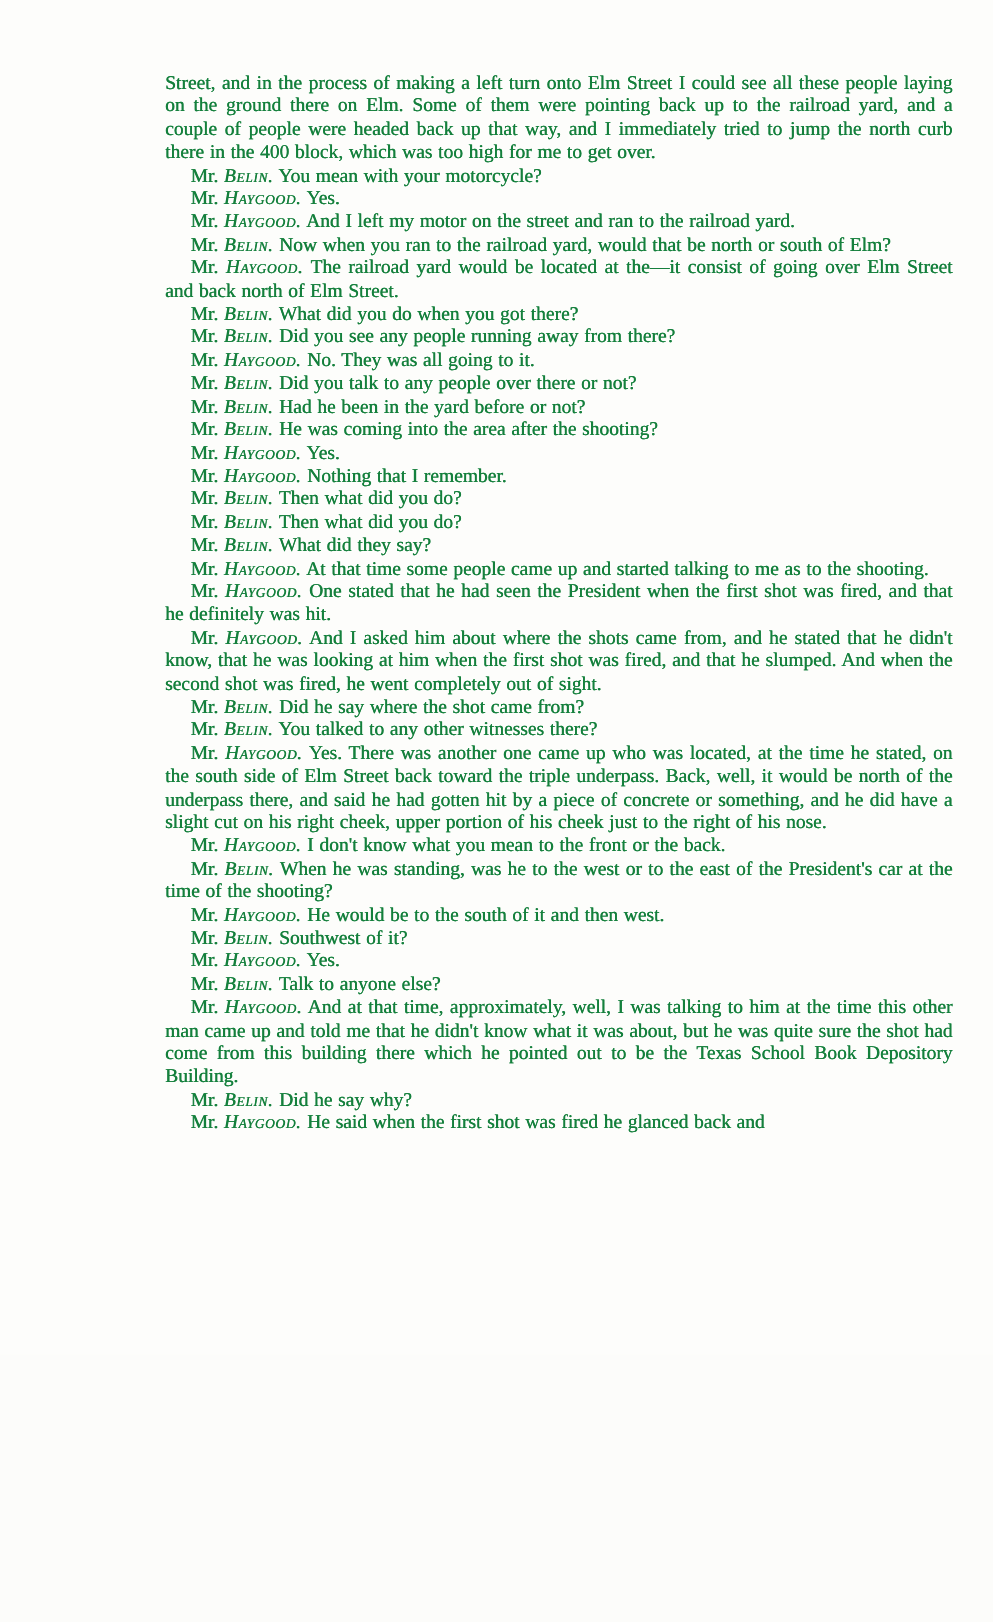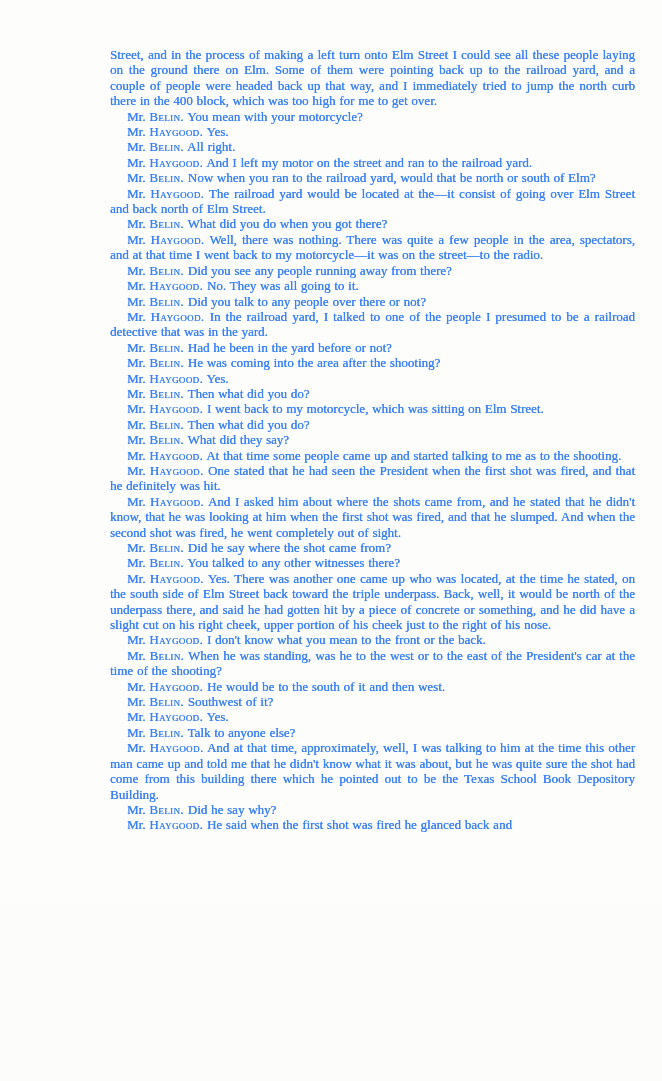--- a/index.html
+++ b/index.html
@@ -6,21 +6,21 @@
     margin: 0;
     padding: 0;
     background: #fcfcfa;
   }
   .page {
     position: relative;
     width: 662px;
     height: 903px;
     background: #fdfdfb;
     font-family: "Liberation Serif", "DejaVu Serif", serif;
-    color: #3b82f6;
+    color: #15803d;
     overflow: hidden;
   }
   .text-block {
     position: absolute;
     left: 110px;
     top: 47px;
     width: 525px;
     font-size: 13px;
     line-height: 15.4px;
     text-align: justify;
@@ -30,53 +30,51 @@
   .para {
     margin: 0;
     text-indent: 17px;
   }
   .para.cont {
     text-indent: 0;
   }
   .speaker .sc {
     font-variant: small-caps;
     letter-spacing: 0.03em;
+    font-style: italic;
   }
   .page-number {
     position: absolute;
     left: 112px;
     top: 972px;
     font-size: 20px;
     line-height: 18px;
     text-shadow: 0.25px 0 0 currentColor;
   }
 </style>
 </head>
 <body>
 
 <main class="page">
   <section class="text-block">
       <p class="para cont">Street, and in the process of making a left turn onto Elm Street I could see all these people laying on the ground there on Elm. Some of them were pointing back up to the railroad yard, and a couple of people were headed back up that way, and I immediately tried to jump the north curb there in the 400 block, which was too high for me to get over.</p>
       <p class="para"><span class="speaker"><span>Mr. </span><span class="sc">Belin.</span></span> You mean with your motorcycle?</p>
       <p class="para"><span class="speaker"><span>Mr. </span><span class="sc">Haygood.</span></span> Yes.</p>
-      <p class="para"><span class="speaker"><span>Mr. </span><span class="sc">Belin.</span></span> All right.</p>
       <p class="para"><span class="speaker"><span>Mr. </span><span class="sc">Haygood.</span></span> And I left my motor on the street and ran to the railroad yard.</p>
       <p class="para"><span class="speaker"><span>Mr. </span><span class="sc">Belin.</span></span> Now when you ran to the railroad yard, would that be north or south of Elm?</p>
       <p class="para"><span class="speaker"><span>Mr. </span><span class="sc">Haygood.</span></span> The railroad yard would be located at the—it consist of going over Elm Street and back north of Elm Street.</p>
       <p class="para"><span class="speaker"><span>Mr. </span><span class="sc">Belin.</span></span> What did you do when you got there?</p>
-      <p class="para"><span class="speaker"><span>Mr. </span><span class="sc">Haygood.</span></span> Well, there was nothing. There was quite a few people in the area, spectators, and at that time I went back to my motorcycle—it was on the street—to the radio.</p>
       <p class="para"><span class="speaker"><span>Mr. </span><span class="sc">Belin.</span></span> Did you see any people running away from there?</p>
       <p class="para"><span class="speaker"><span>Mr. </span><span class="sc">Haygood.</span></span> No. They was all going to it.</p>
       <p class="para"><span class="speaker"><span>Mr. </span><span class="sc">Belin.</span></span> Did you talk to any people over there or not?</p>
-      <p class="para"><span class="speaker"><span>Mr. </span><span class="sc">Haygood.</span></span> In the railroad yard, I talked to one of the people I presumed to be a railroad detective that was in the yard.</p>
       <p class="para"><span class="speaker"><span>Mr. </span><span class="sc">Belin.</span></span> Had he been in the yard before or not?</p>
       <p class="para"><span class="speaker"><span>Mr. </span><span class="sc">Belin.</span></span> He was coming into the area after the shooting?</p>
       <p class="para"><span class="speaker"><span>Mr. </span><span class="sc">Haygood.</span></span> Yes.</p>
+      <p class="para"><span class="speaker"><span>Mr. </span><span class="sc">Haygood.</span></span> Nothing that I remember.</p>
       <p class="para"><span class="speaker"><span>Mr. </span><span class="sc">Belin.</span></span> Then what did you do?</p>
-      <p class="para"><span class="speaker"><span>Mr. </span><span class="sc">Haygood.</span></span> I went back to my motorcycle, which was sitting on Elm Street.</p>
       <p class="para"><span class="speaker"><span>Mr. </span><span class="sc">Belin.</span></span> Then what did you do?</p>
       <p class="para"><span class="speaker"><span>Mr. </span><span class="sc">Belin.</span></span> What did they say?</p>
       <p class="para"><span class="speaker"><span>Mr. </span><span class="sc">Haygood.</span></span> At that time some people came up and started talking to me as to the shooting.</p>
       <p class="para"><span class="speaker"><span>Mr. </span><span class="sc">Haygood.</span></span> One stated that he had seen the President when the first shot was fired, and that he definitely was hit.</p>
       <p class="para"><span class="speaker"><span>Mr. </span><span class="sc">Haygood.</span></span> And I asked him about where the shots came from, and he stated that he didn't know, that he was looking at him when the first shot was fired, and that he slumped. And when the second shot was fired, he went completely out of sight.</p>
       <p class="para"><span class="speaker"><span>Mr. </span><span class="sc">Belin.</span></span> Did he say where the shot came from?</p>
       <p class="para"><span class="speaker"><span>Mr. </span><span class="sc">Belin.</span></span> You talked to any other witnesses there?</p>
       <p class="para"><span class="speaker"><span>Mr. </span><span class="sc">Haygood.</span></span> Yes. There was another one came up who was located, at the time he stated, on the south side of Elm Street back toward the triple underpass. Back, well, it would be north of the underpass there, and said he had gotten hit by a piece of concrete or something, and he did have a slight cut on his right cheek, upper portion of his cheek just to the right of his nose.</p>
       <p class="para"><span class="speaker"><span>Mr. </span><span class="sc">Haygood.</span></span> I don't know what you mean to the front or the back.</p>
       <p class="para"><span class="speaker"><span>Mr. </span><span class="sc">Belin.</span></span> When he was standing, was he to the west or to the east of the President's car at the time of the shooting?</p>

